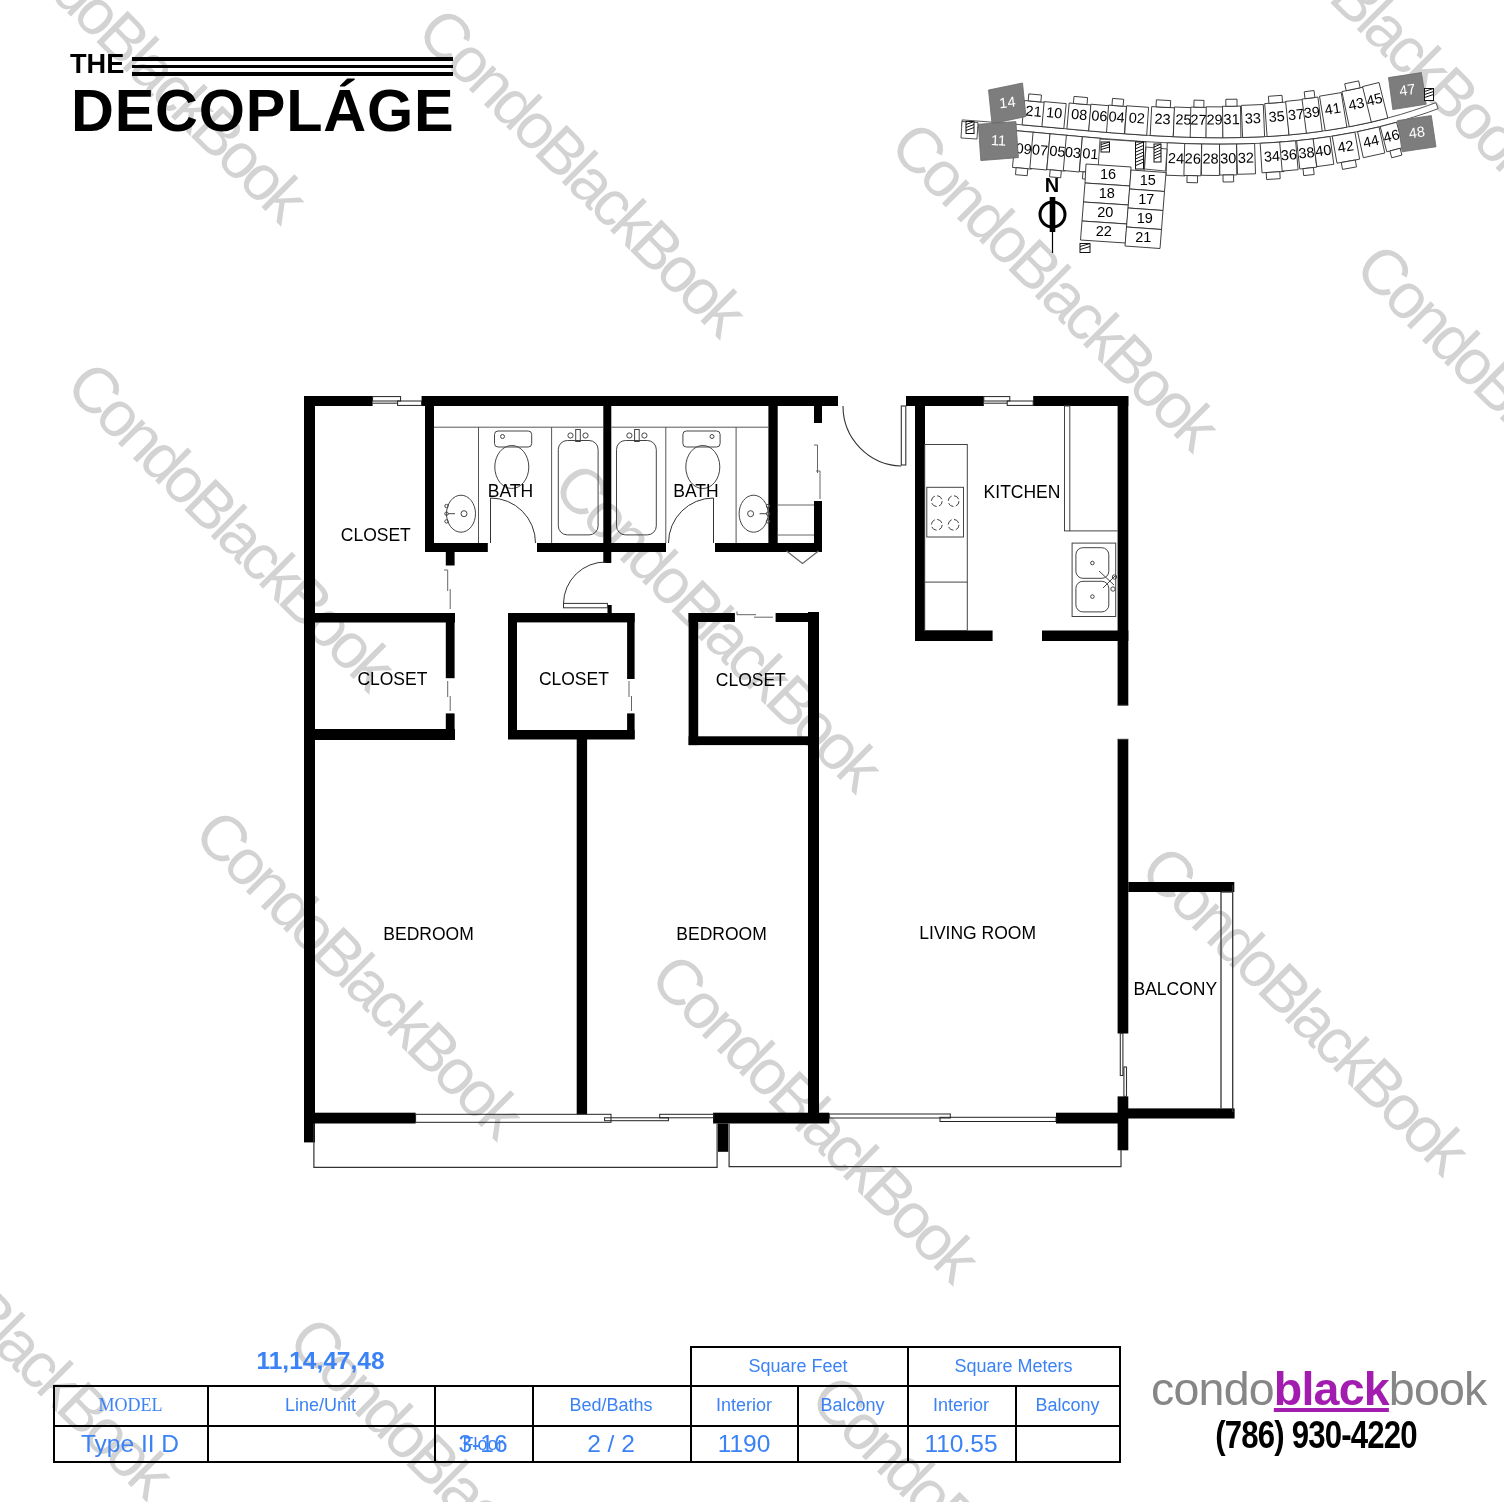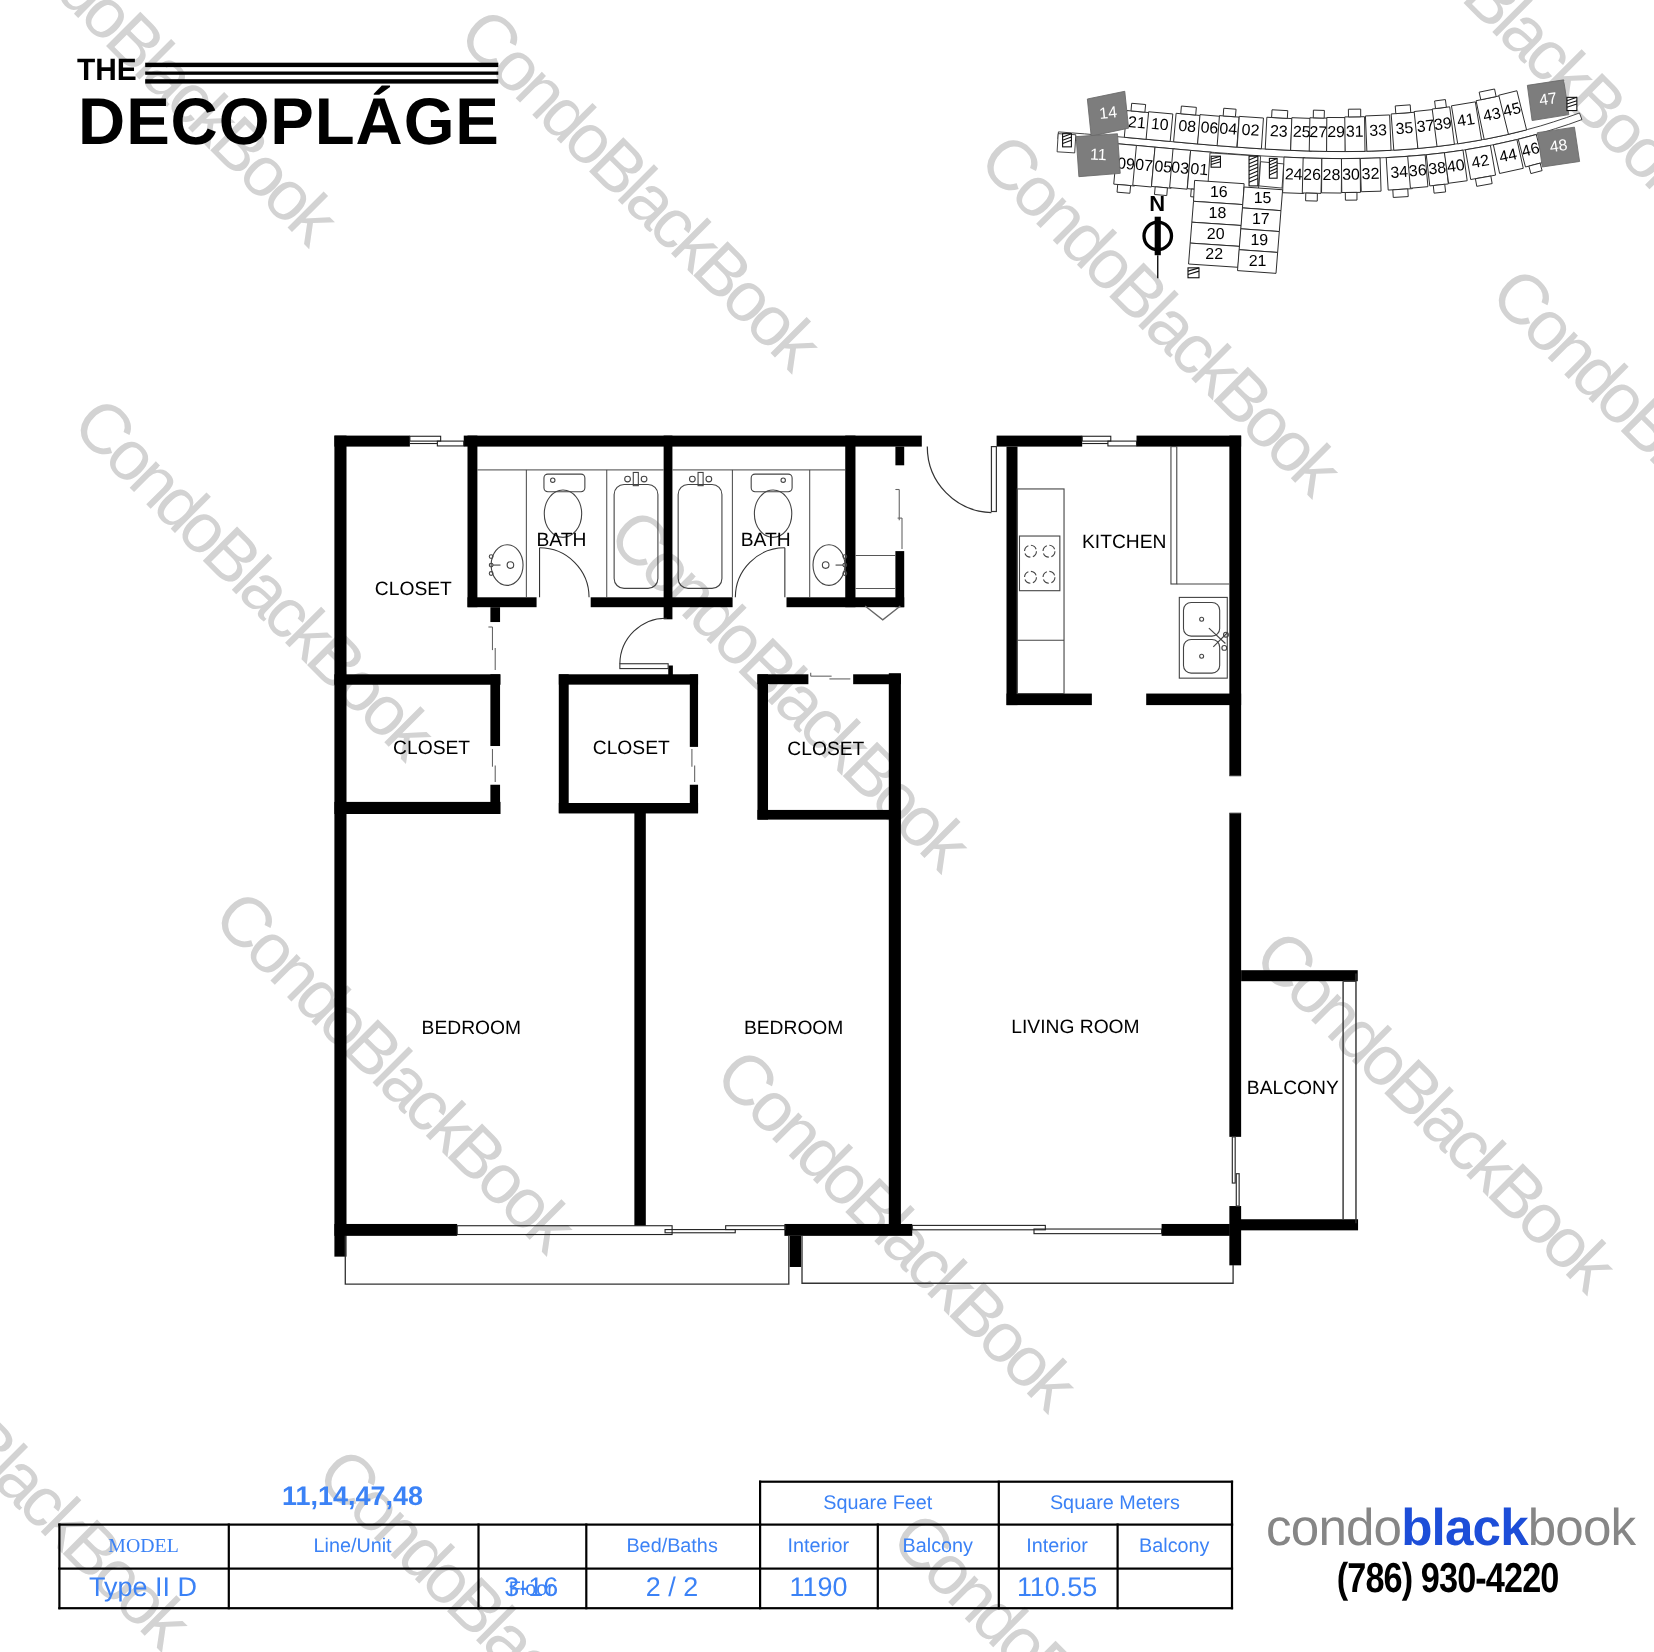--- a/index.html
+++ b/index.html
@@ -14,21 +14,21 @@
 .lline{position:absolute;background:#000;height:3.4px;}
 #deco{position:absolute;left:71px;top:76px;font-size:60px;font-weight:bold;color:#000;
       letter-spacing:0.8px;transform:scaleX(0.99);transform-origin:0 0;}
 #tablewrap{position:absolute;left:0;top:0;z-index:4;font-family:"Liberation Sans",sans-serif;}
 .tl{position:absolute;background:#000;}
 .tc{position:absolute;display:flex;align-items:center;justify-content:center;
     font-size:18px;color:#3b82f6;}
 .td{font-size:24.5px;}
 #cbb{position:absolute;left:1151px;top:1361px;z-index:4;font-size:47px;
      letter-spacing:-0.8px;color:#868686;white-space:nowrap;transform:scaleX(0.99);transform-origin:0 0;}
-#cbb b{color:#1d4ed8;font-weight:bold;}
+#cbb b{color:#a21caf;font-weight:bold;text-decoration:underline;}
 #phone{position:absolute;left:1176px;top:1414px;width:280px;text-align:center;z-index:4;
        font-size:38px;font-weight:bold;letter-spacing:-1px;color:#000;
        transform:scaleX(0.82);transform-origin:50% 0;}
 </style>
 </head>
 <body>
 <div id="page">
 <div class="wm" style="left:17px;top:-121px;">CondoBlackBook</div>
 <div class="wm" style="left:456px;top:-7px;">CondoBlackBook</div>
 <div class="wm" style="left:1251px;top:-160px;">CondoBlackBook</div>

